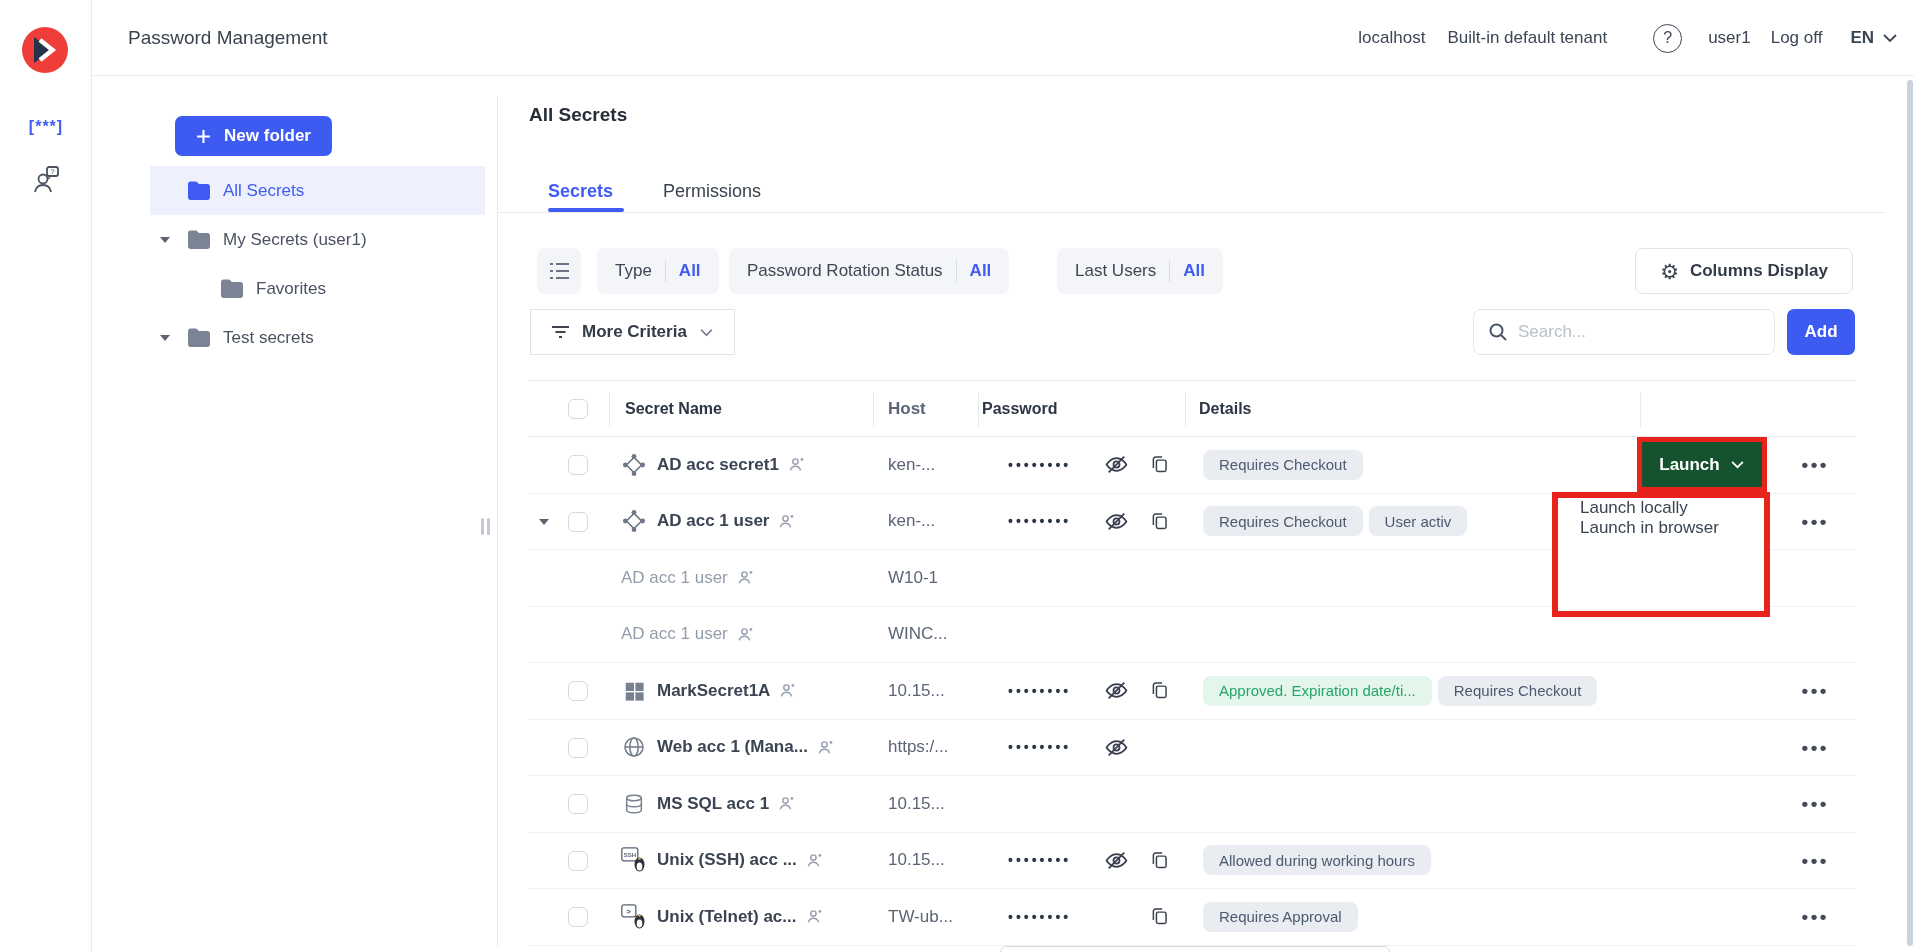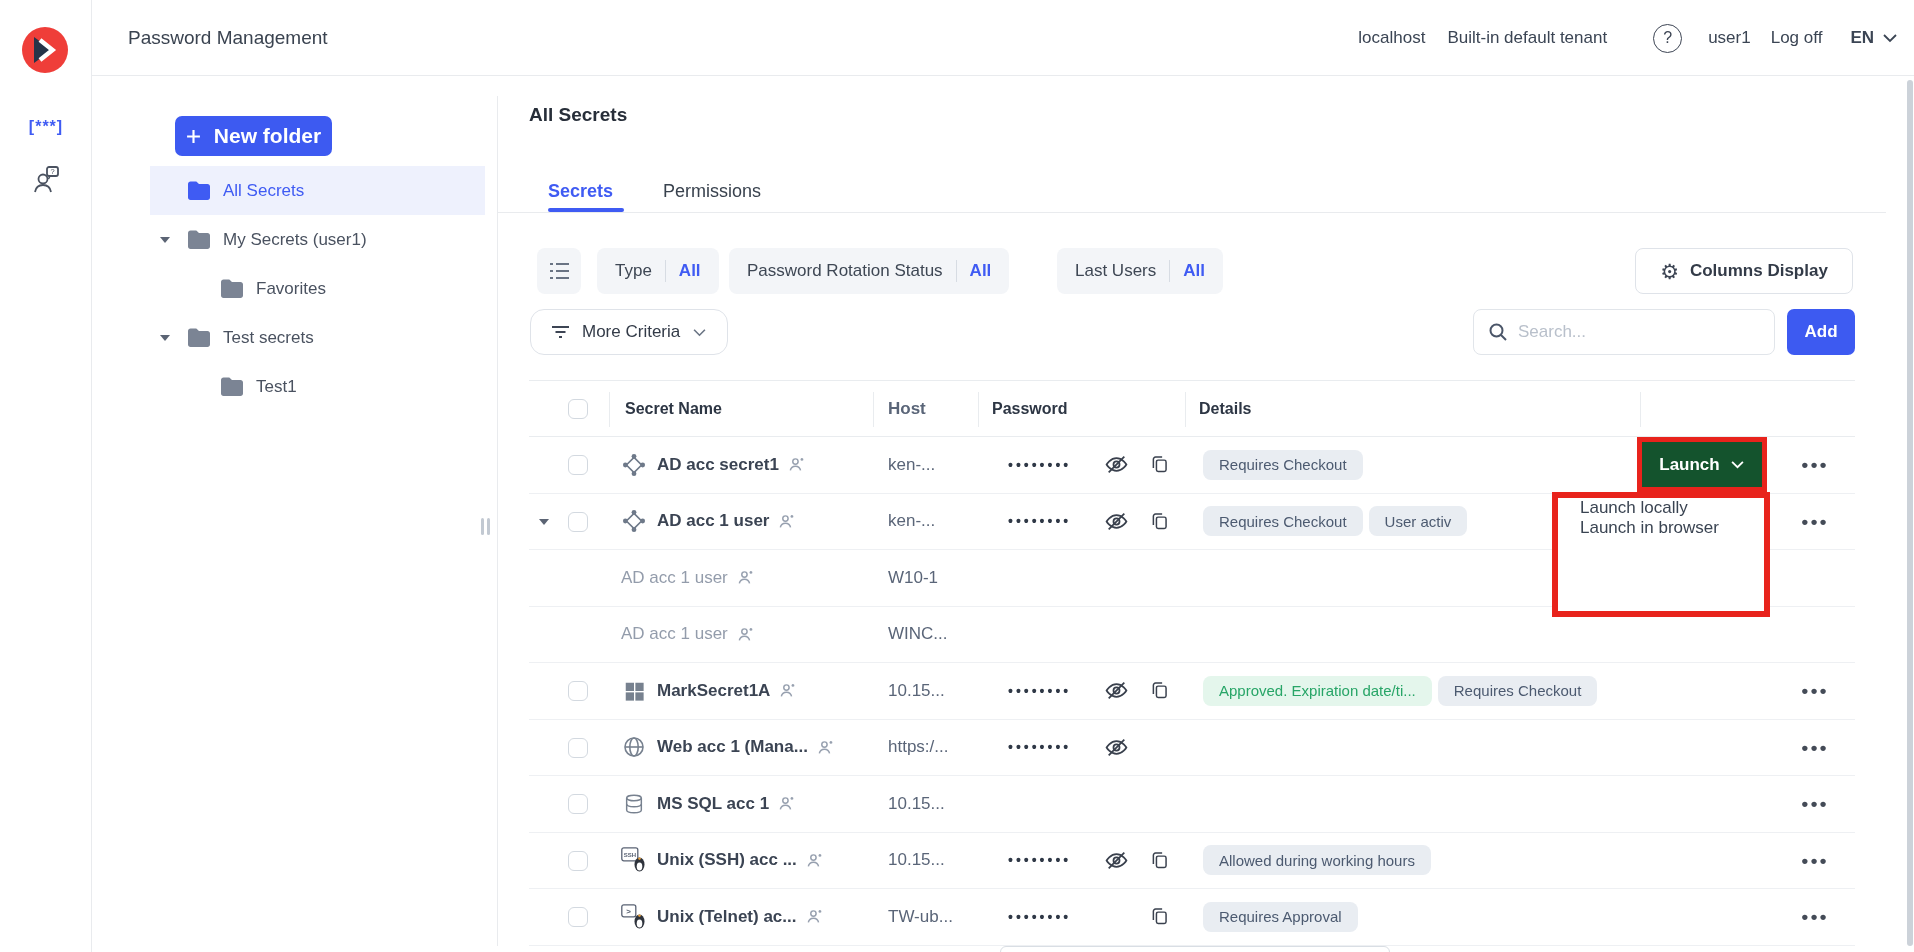--- a/index.html
+++ b/index.html
@@ -22,21 +22,21 @@
   #rail { position:absolute; left:0; top:0; width:92px; height:952px; background:#fff;
     border-right:1px solid #e9ebee; z-index:6; }
   #logo { position:absolute; left:21px; top:26px; }
   .rail-item { position:absolute; left:0; width:92px; display:flex; justify-content:center; }
   #rail-pass { top:118px; color:#3f5bf3; font-weight:700; font-size:16px; letter-spacing:1px; }
   #rail-user { top:164px; }
 
   
   #sidebar { position:absolute; left:92px; top:76px; width:405px; height:876px; background:#fff; }
   #new-folder-btn { position:absolute; left:83px; top:40px; width:157px; height:40px; background:#3d5af1;
-    border:none; border-radius:7px; color:#fff; font-weight:700; font-size:21px;
+    border:none; border-radius:7px; color:#fff; font-weight:700; font-size:17px;
     display:flex; align-items:center; justify-content:center; gap:13px; cursor:pointer;
     font-family:inherit; }
   #tree { position:absolute; left:0; top:90px; width:405px; }
   .tree-row { margin-left:58px; width:335px; height:49px; display:flex; align-items:center;
     font-size:17px; color:#4a5260; cursor:pointer; }
   .tree-row.selected { background:#eef1fd; color:#3f5bf3; }
   .tree-caret-slot { width:37px; display:flex; justify-content:flex-start; padding-left:10px; }
   .tree-indent { width:33px; }
   .caret-down { width:0; height:0; border-left:5.5px solid transparent; border-right:5.5px solid transparent;
     border-top:6.5px solid #5b6474; }
@@ -62,43 +62,43 @@
   #list-btn { position:absolute; left:537px; top:248px; width:44px; height:46px; background:#f3f5f8;
     border:none; border-radius:8px; display:flex; align-items:center; justify-content:center; cursor:pointer; }
   #chip-type { left:597px; }
   #chip-rotation { left:729px; }
   #chip-lastusers { left:1057px; }
   #columns-btn { position:absolute; left:1635px; top:248px; width:218px; height:46px; background:#fff;
     border:1px solid #dfe3e9; border-radius:8px; display:flex; align-items:center; justify-content:center;
     gap:11px; font-size:17px; font-weight:700; color:#333b48; cursor:pointer; font-family:inherit; }
   #columns-btn .gear { font-size:21px; font-weight:400; color:#3d4554; line-height:1; }
   #more-criteria-btn { position:absolute; left:530px; top:309px; height:46px; background:#fff;
-    border:1px solid #dfe3e9; border-radius:14px; display:flex; align-items:center; padding:0 20px;
-    gap:12px; font-size:17px; font-weight:400; color:#333b48; cursor:pointer; font-family:inherit; }
+    border:1px solid #dfe3e9; border-radius:0; display:flex; align-items:center; padding:0 20px;
+    gap:12px; font-size:17px; font-weight:700; color:#333b48; cursor:pointer; font-family:inherit; }
   #search-box { position:absolute; left:1473px; top:309px; width:302px; height:46px; background:#fff;
     border:1px solid #e1e5ea; border-radius:8px; display:flex; align-items:center; padding:0 14px; gap:10px; }
   #search-input { border:none; outline:none; flex:1; font-size:17px; color:#3b4453; font-family:inherit; }
   #search-input::placeholder { color:#b9c0cb; }
   #add-btn { position:absolute; left:1787px; top:309px; width:68px; height:46px; background:#3d5af1;
     border:none; border-radius:7px; color:#fff; font-size:17px; font-weight:700; cursor:pointer; font-family:inherit; }
 
   
   #table { position:absolute; left:529px; top:380px; width:1326px; }
   #thead { display:flex; height:57px; align-items:center; border-top:1px solid #e9ecef; border-bottom:1px solid #e9ecef; }
   .th { font-size:16px; font-weight:700; color:#2d3644; position:relative; height:100%;
     display:flex; align-items:center; }
   .th:not(:first-child)::before { content:""; position:absolute; left:0; top:11px; width:1px; height:35px; background:#e9ecef; }
   .trow { display:flex; height:56.5px; align-items:center; border-bottom:1px solid #eef0f3; position:relative; }
   .c-check { width:80px; height:100%; position:relative; flex:none; }
   .c-name  { width:264px; display:flex; align-items:center; padding-left:12px; flex:none; overflow:hidden; }
   .c-host  { width:105px; padding-left:15px; flex:none; font-size:17px; color:#5a6578; white-space:nowrap; overflow:hidden; }
   .c-pass  { width:207px; padding-left:30px; flex:none; display:flex; align-items:center; }
   .c-details { width:455px; padding-left:18px; flex:none; display:flex; align-items:center; gap:6px; overflow:visible; }
   .c-actions { width:215px; flex:none; display:flex; justify-content:flex-end; padding-right:26px; }
-  .th.c-name { padding-left:16px; } .th.c-host { } .th.c-pass { padding-left:14px; display:flex;} .th.c-details { padding-left:14px; }
+  .th.c-name { padding-left:16px; } .th.c-host { } .th.c-pass { padding-left:4px; display:flex;} .th.c-details { padding-left:14px; }
   .cb { display:block; position:absolute; left:39px; top:18px; width:20px; height:20px; background:#fff;
     border:1.5px solid #d3d9e0; border-radius:6px; cursor:pointer; }
   .row-caret { position:absolute; left:10px; top:25px; cursor:pointer; }
   .type-slot { width:26px; display:flex; justify-content:center; flex:none; }
   .secret-name { margin-left:10px; font-size:17px; font-weight:700; color:#3b4453; white-space:nowrap; cursor:pointer; }
   .trow.subrow .secret-name { font-weight:400; color:#939cab; cursor:default; }
   .person-badge { margin-left:9px; flex:none; display:flex; }
   .pw-mask { width:78px; font-size:14px; font-weight:700; letter-spacing:3px; color:#2f3846; white-space:nowrap; flex:none; }
   .pw-eye { width:25px; margin-left:18px; flex:none; display:flex; cursor:pointer; }
   .pw-copy { width:21px; margin-left:20px; flex:none; display:flex; cursor:pointer; }
@@ -198,28 +198,20 @@
       </div>
       <div class="tree-row">
         <span class="tree-caret-slot">
           <span class="caret-down"></span>
         </span>
         <svg width="24" height="21" viewBox="0 0 24 21" fill="#7b8494">
           <path d="M1 4c0-1.4 1.1-2.5 2.5-2.5h5.8L12 4h8.5C21.9 4 23 5.1 23 6.5v11c0 1.4-1.1 2.5-2.5 2.5h-17C2.1 20 1 18.9 1 17.5z"></path>
         </svg>
         <span class="tree-label">Test secrets</span>
       </div>
-      <div class="tree-row">
-        <span class="tree-indent"></span>
-        <span class="tree-caret-slot"></span>
-        <svg width="24" height="21" viewBox="0 0 24 21" fill="#7b8494">
-          <path d="M1 4c0-1.4 1.1-2.5 2.5-2.5h5.8L12 4h8.5C21.9 4 23 5.1 23 6.5v11c0 1.4-1.1 2.5-2.5 2.5h-17C2.1 20 1 18.9 1 17.5z"></path>
-        </svg>
-        <span class="tree-label">Test1</span>
-      </div>
     </div>
 </div>
 <div id="pane-divider"></div>
 <div id="pane-resize">
     <i></i>
     <i></i>
   </div>
 
 <div id="page-heading">All Secrets</div>
 <div class="tab" id="tab-secrets">Secrets</div>

